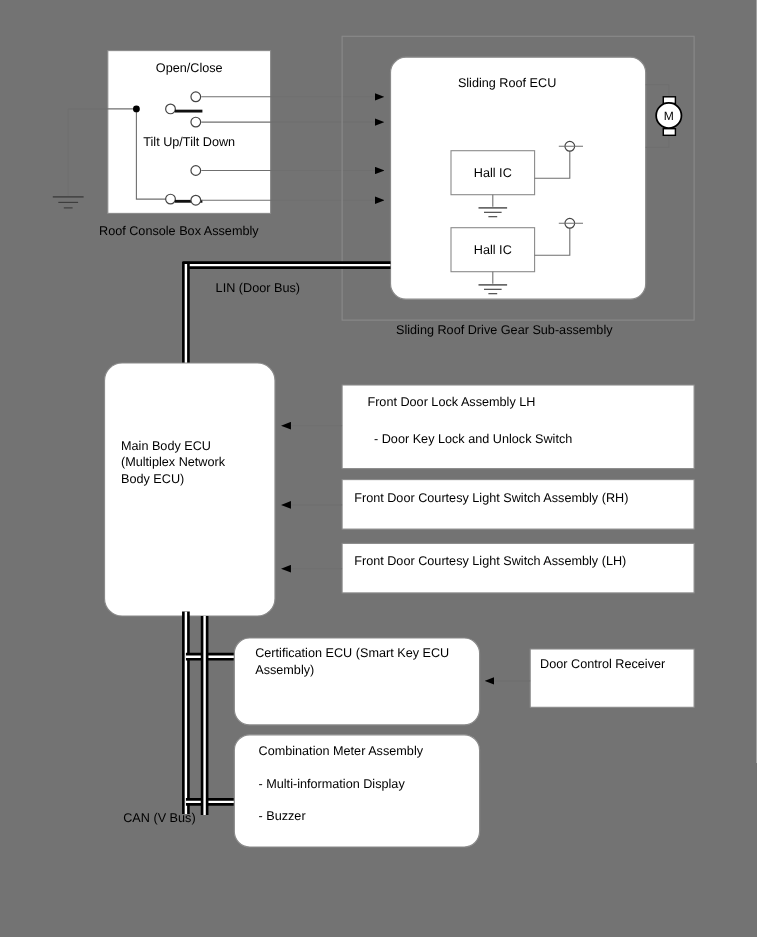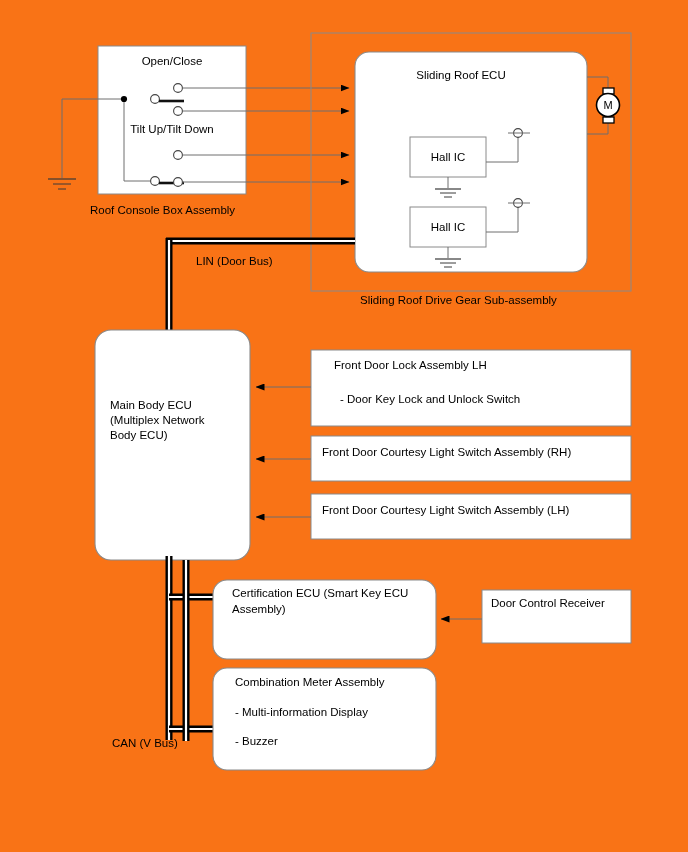--- a/index.html
+++ b/index.html
@@ -11,21 +11,21 @@
   body {
     width: 688px;
     height: 852px;
     font-family: "Liberation Sans", sans-serif;
     overflow: hidden;
   }
   #diagram-root {
     position: relative;
     width: 688px;
     height: 852px;
-    background: #f97316;
+    background: #737373;
   }
   svg#diagram {
     display: block;
     width: 688px;
     height: 852px;
   }
   .box-line {
     fill: none;
     stroke: #8a8a8a;
     stroke-width: 1;

